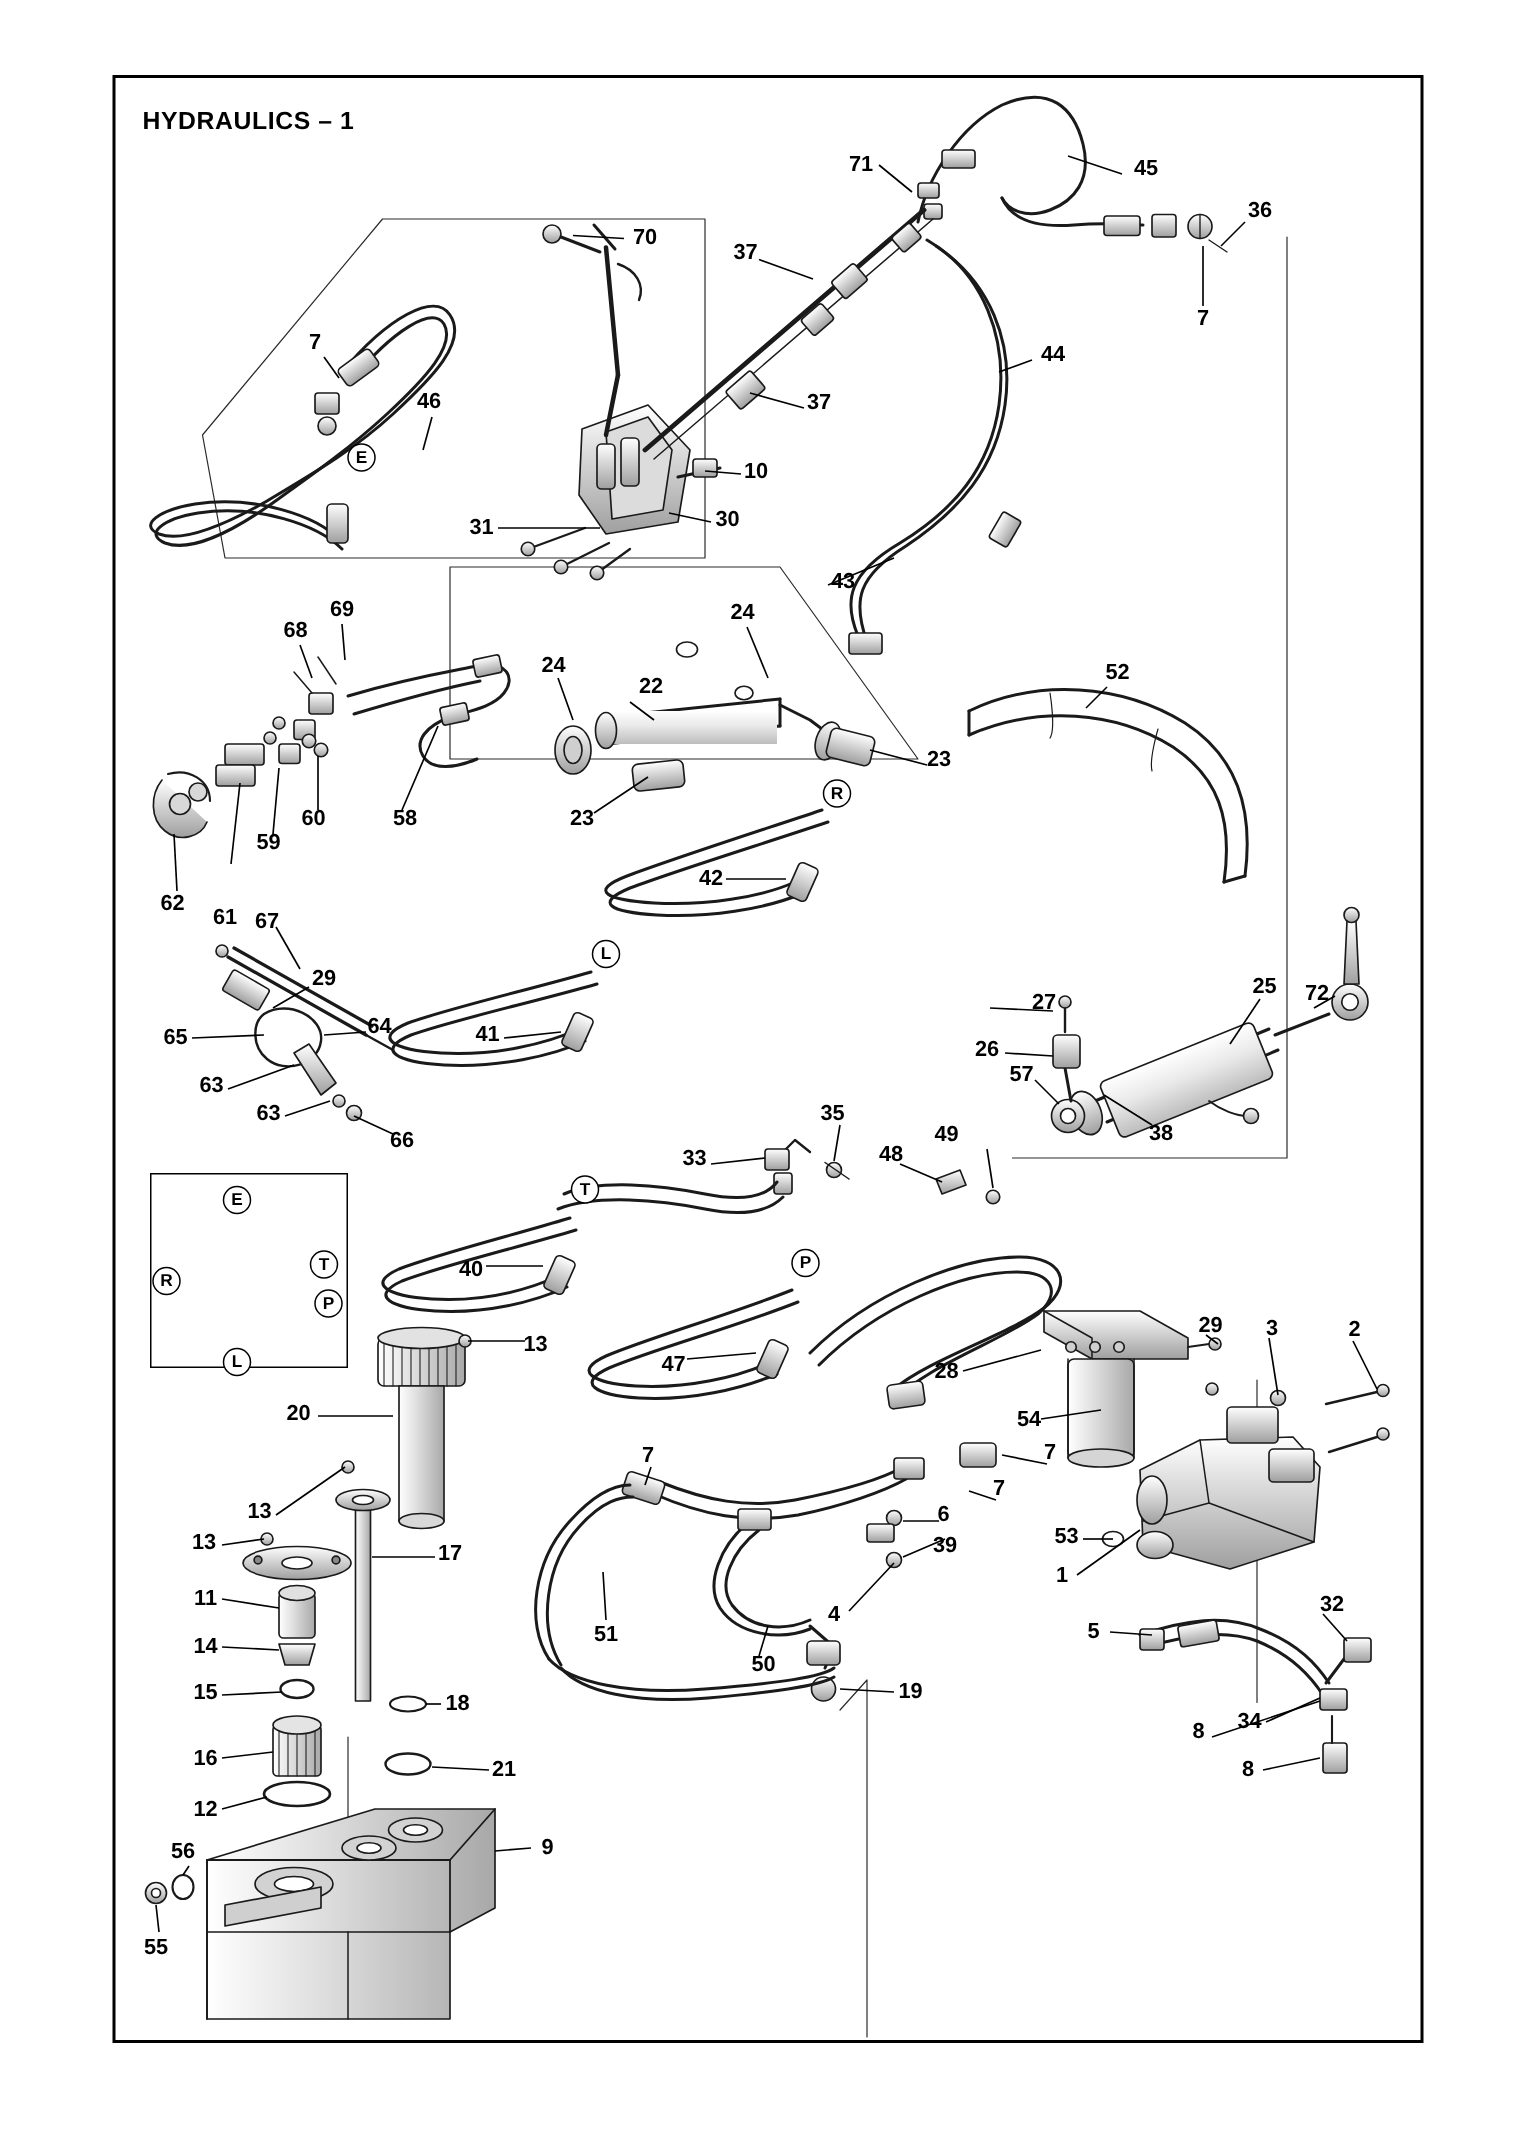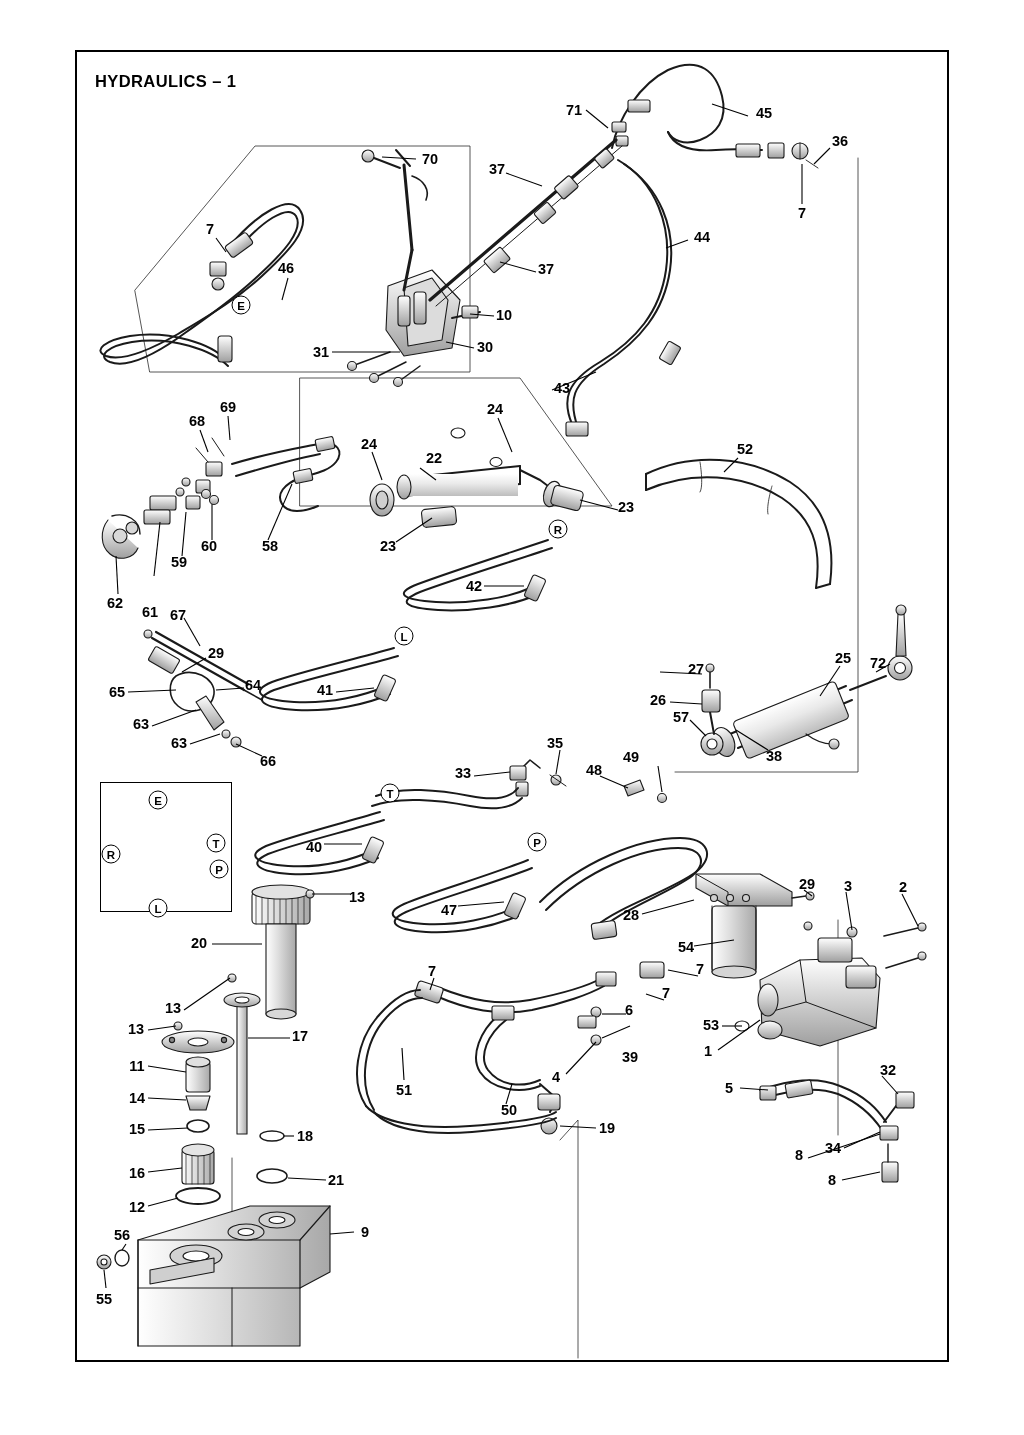--- a/index.html
+++ b/index.html
@@ -561,21 +561,21 @@
       <div class="callout" style="left: 631px; top: 915px;">28</div>
       <div class="callout" style="left: 807px; top: 884px;">29</div>
       <div class="callout" style="left: 848px; top: 886px;">3</div>
       <div class="callout" style="left: 903px; top: 887px;">2</div>
       <div class="callout" style="left: 686px; top: 947px;">54</div>
       <div class="callout" style="left: 199px; top: 943px;">20</div>
       <div class="callout" style="left: 432px; top: 971px;">7</div>
       <div class="callout" style="left: 700px; top: 969px;">7</div>
       <div class="callout" style="left: 666px; top: 993px;">7</div>
       <div class="callout" style="left: 629px; top: 1010px;">6</div>
-      <div class="callout" style="left: 630px; top: 1057px;">39</div>
+      <div class="callout" style="left: 630px; top: 1031px;">39</div>
       <div class="callout" style="left: 711px; top: 1025px;">53</div>
       <div class="callout" style="left: 708px; top: 1051px;">1</div>
       <div class="callout" style="left: 173px; top: 1008px;">13</div>
       <div class="callout" style="left: 136px; top: 1029px;">13</div>
       <div class="callout" style="left: 300px; top: 1036px;">17</div>
       <div class="callout" style="left: 137px; top: 1066px;">11</div>
       <div class="callout" style="left: 137px; top: 1098px;">14</div>
       <div class="callout" style="left: 556px; top: 1077px;">4</div>
       <div class="callout" style="left: 404px; top: 1090px;">51</div>
       <div class="callout" style="left: 486px; top: 1110px; margin-left: 23px;">50</div>

